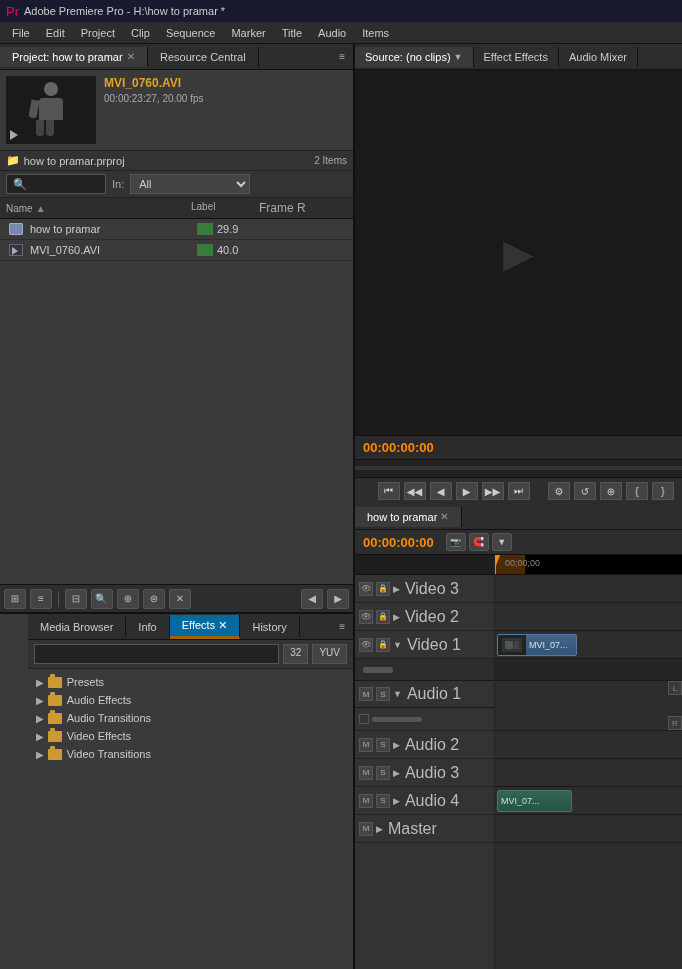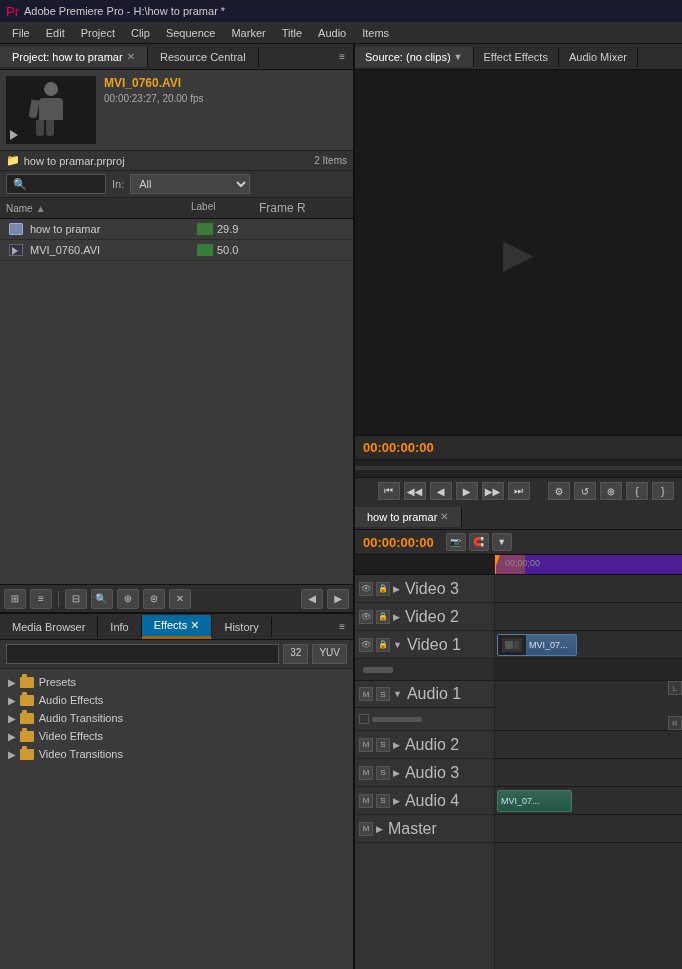--- a/index.html
+++ b/index.html
@@ -64,21 +64,21 @@
     .file-row .fname { flex: 0 0 165px; padding: 0 4px; font-size: 11px; color: #ccc; }
     .color-box { width: 16px; height: 12px; background: #3a7a3a; flex-shrink: 0; margin-left: 6px; }
     .file-row .fps { padding: 0 4px; font-size: 11px; color: #ccc; }
 
     
     #project-toolbar { background: #2d2d2d; height: 28px; display: flex; align-items: center; padding: 0 4px; gap: 4px; border-top: 1px solid #111; margin-top: auto; }
     .tb-btn { width: 22px; height: 20px; background: #444; border: 1px solid #555; color: #bbb; display: flex; align-items: center; justify-content: center; font-size: 10px; cursor: pointer; border-radius: 2px; }
     .tb-divider { width: 1px; height: 16px; background: #555; margin: 0 2px; }
 
     
-    #effects-panel { flex: 1; background: #3a3a3a; display: flex; flex-direction: column; overflow: hidden; }
+    #effects-panel { flex: 1; background: #3a3a3a; display: flex; flex-direction: column; overflow: hidden; margin-left: 28px; }
 
     #effects-tabs { background: #2d2d2d; height: 26px; display: flex; align-items: center; border-bottom: 1px solid #111; }
     .eff-tab { padding: 4px 12px; color: #ccc; font-size: 11px; cursor: pointer; border-right: 1px solid #111; }
     .eff-tab.active { background: #0369a1; color: #fff; border-bottom: 3px solid #a16207; }
     .eff-tab-menu { margin-left: auto; padding: 4px 8px; color: #aaa; font-size: 10px; cursor: pointer; }
 
     #effects-search { padding: 4px 6px; background: #333; border-bottom: 1px solid #222; display: flex; gap: 4px; align-items: flex-start; }
     .eff-search-input { background: #222; border: 1px solid #555; color: #ccc; padding: 2px 6px; font-size: 11px; flex: 1; height: 20px; }
     .eff-btn { background: #444; border: 1px solid #555; color: #ccc; padding: 2px 6px; font-size: 10px; cursor: pointer; height: 20px; }
 
@@ -238,21 +238,21 @@
           <span class="fname">how to pramar</span>
           <div class="color-box"></div>
           <span class="fps">29.9</span>
         </div>
         <div class="file-row">
           <div class="file-icon">
             <div class="vid-icon"></div>
           </div>
           <span class="fname">MVI_0760.AVI</span>
           <div class="color-box"></div>
-          <span class="fps">50.0</span>
+          <span class="fps">40.0</span>
         </div>
       </div>
 
       <div style="flex: 1; min-height: 20px;"></div>
 
       <div id="project-toolbar">
         <div class="tb-btn">⊞</div>
         <div class="tb-btn">≡</div>
         <div class="tb-divider"></div>
         <div class="tb-btn">⊟</div>
@@ -449,21 +449,21 @@
 
           <div class="track-label">
             <div class="track-icon-btn">M</div>
             <span class="track-expand">▶</span>
             <span class="track-name">Master</span>
           </div>
         </div>
 
         <div id="tl-tracks-content">
 
-          <div id="timeline-ruler" style="height:20px; background:#4c1d95; border-bottom:1px solid #111; position:relative; overflow:hidden;text-align:center;">
+          <div id="timeline-ruler" style="height:20px; background:#000000; border-bottom:1px solid #111; position:relative; overflow:hidden;text-align:center;">
 
             <div style="position:absolute; left:0; top:0; bottom:0; width:30px; background:#ff8800; opacity:0.3;"></div>
             <span class="ruler-label" style="position:absolute; left:2px; top:3px; font-size:9px; color:#888;">00;00;00</span>
             <span class="ruler-label" style="position:absolute; right:2px; top:3px; font-size:9px; color:#888;margin-top:20px;">00;01;04;02</span>
 
             <div class="playhead" style="left:0px;">
               <div class="playhead-head"></div>
             </div>
           </div>
 

